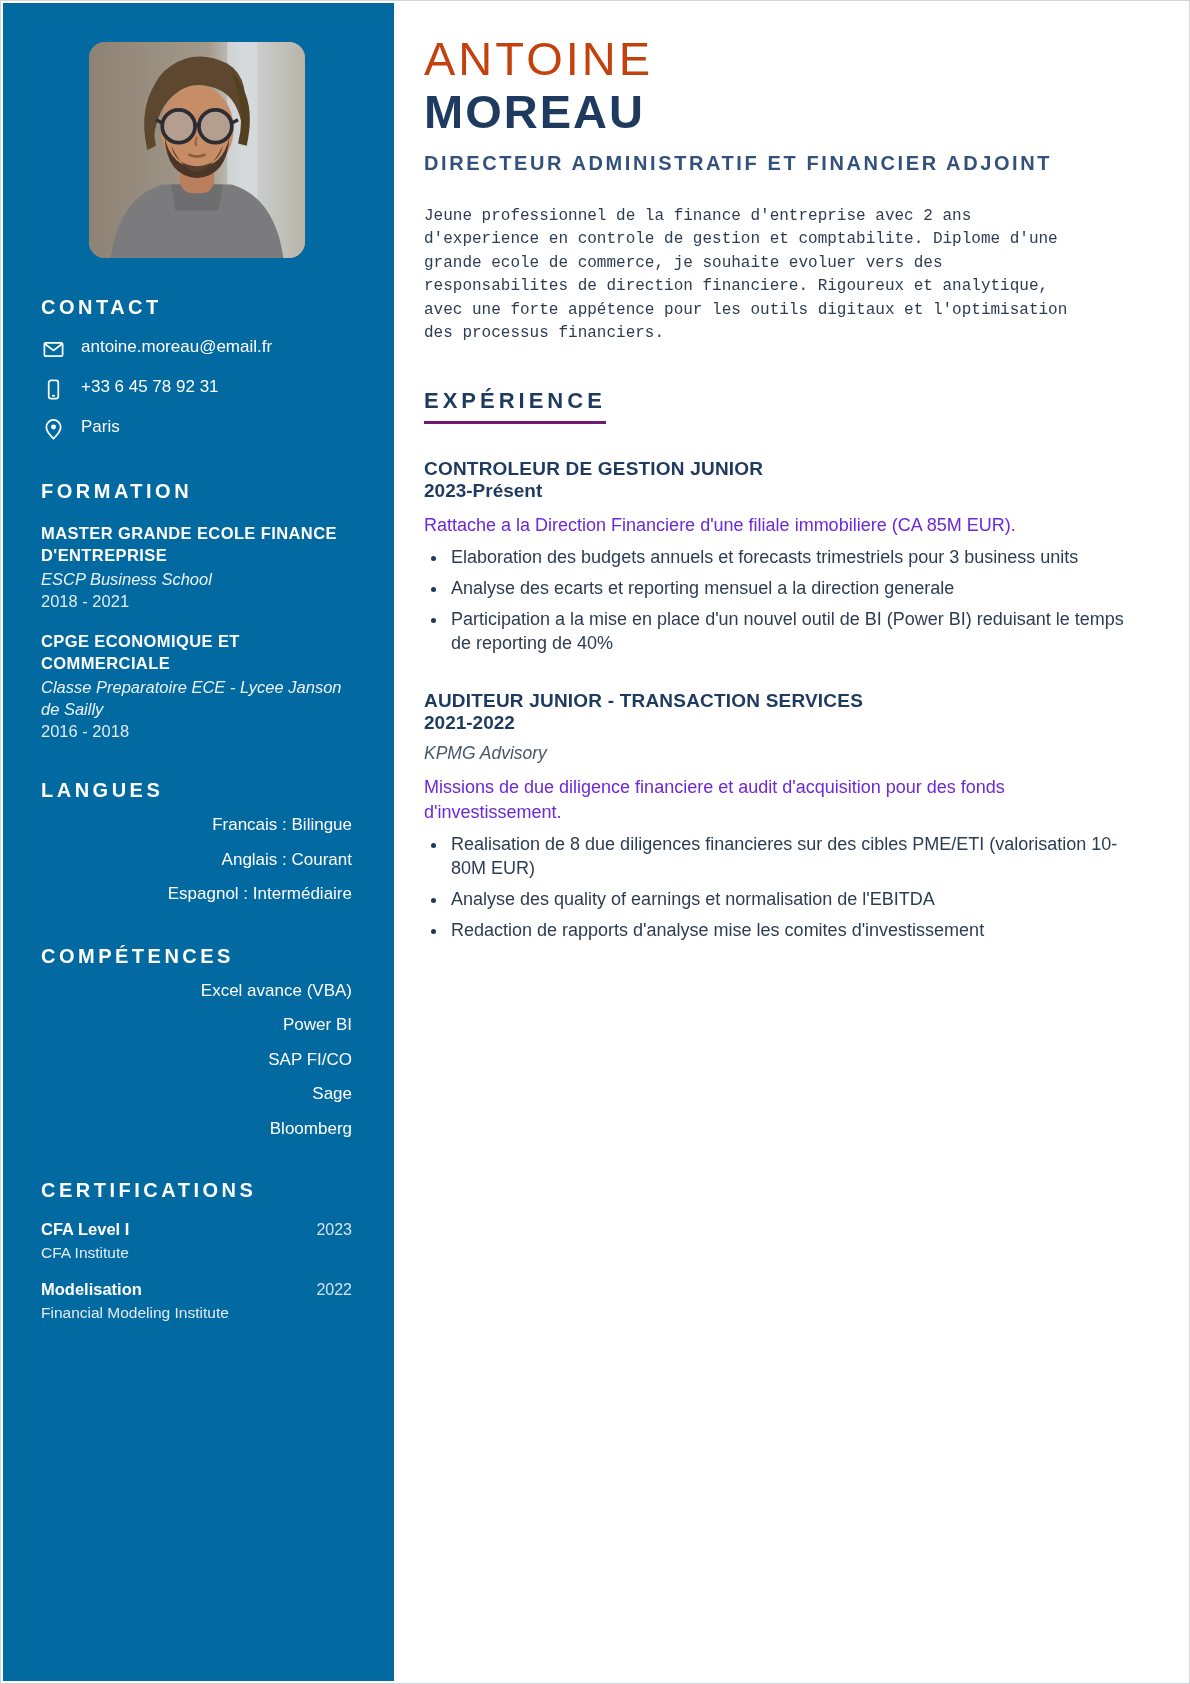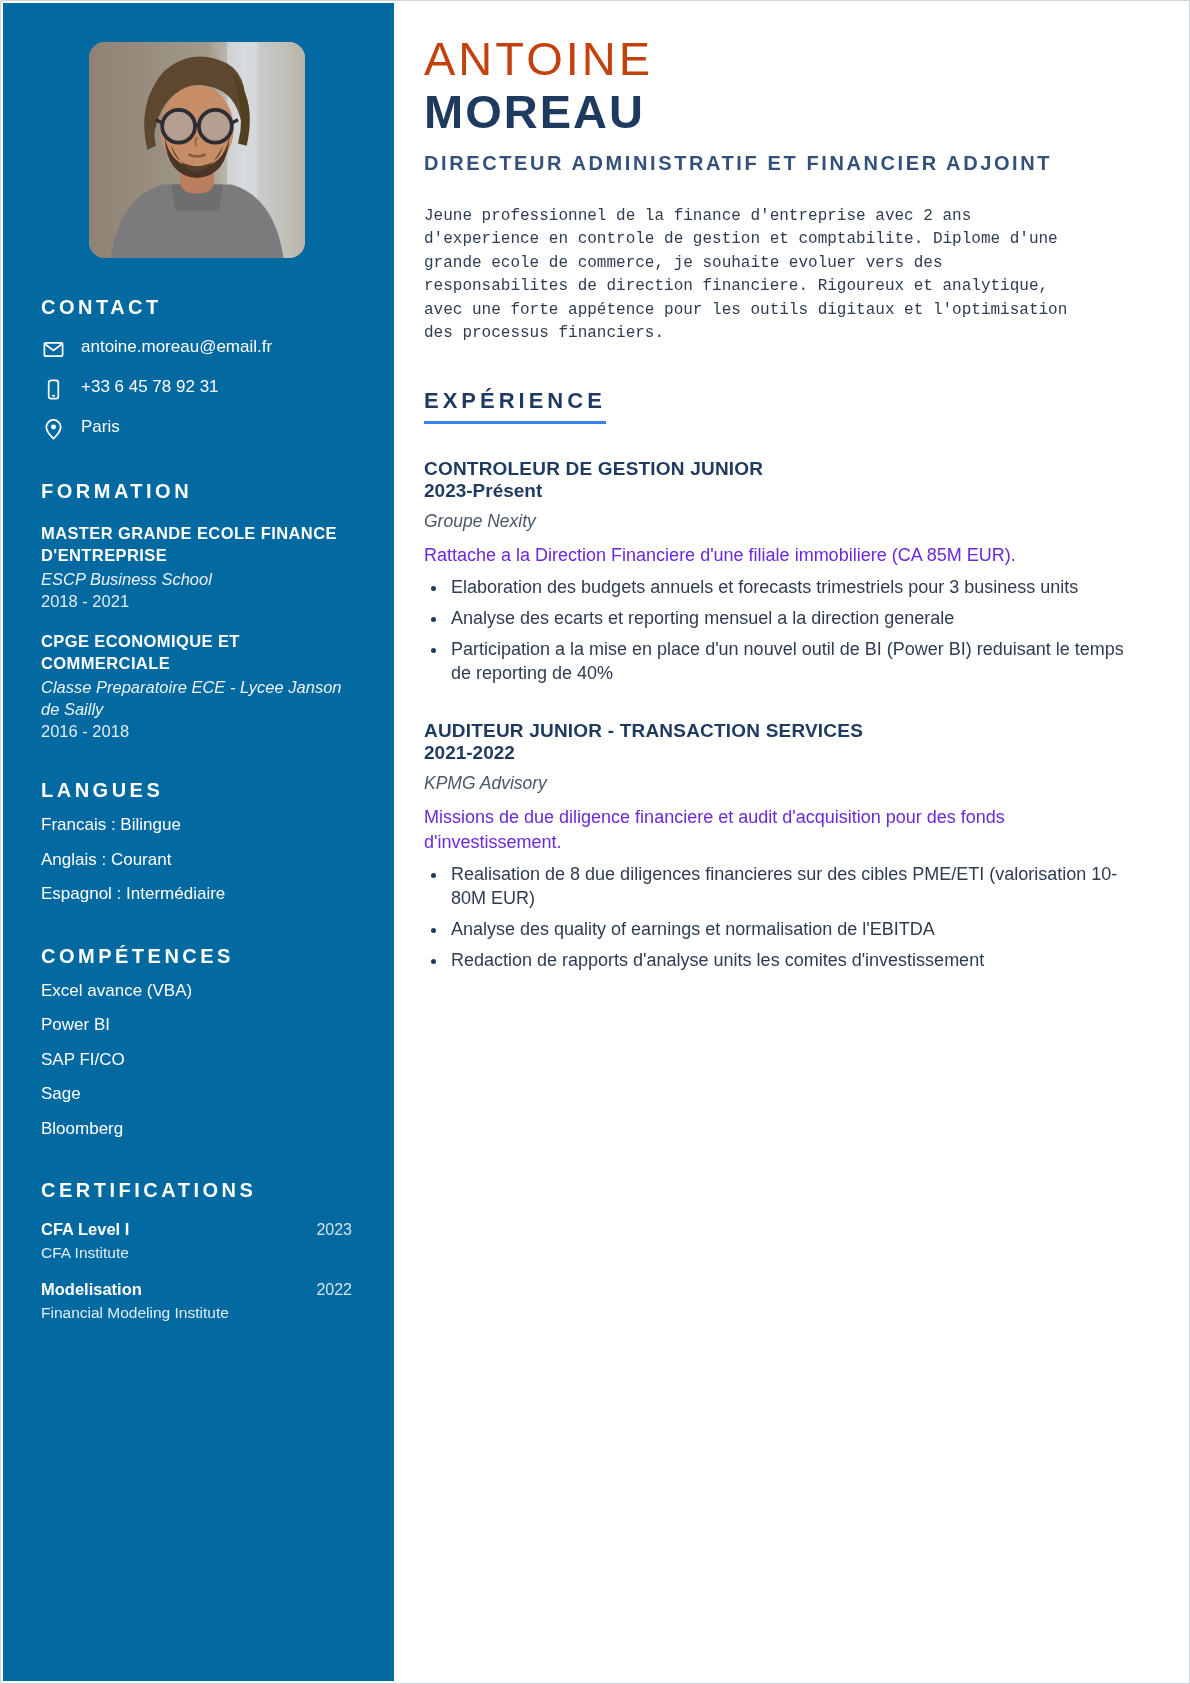--- a/index.html
+++ b/index.html
@@ -42,21 +42,21 @@
     display:flex; align-items:flex-start; gap:15px;
     margin-bottom:15px;
     font-size:17px;
   }
   .c-icon { width:25px; height:25px; flex:0 0 25px; display:flex; align-items:center; justify-content:center; }
   .c-icon svg { width:23px; height:23px; stroke:#ffffff; fill:none; stroke-width:1.8; }
   .edu-entry { margin-top:20px; }
   .edu-degree { font-weight:800; font-size:16.5px; line-height:1.32; letter-spacing:0.4px; }
   .edu-school { font-style:italic; font-size:16.5px; line-height:1.32; color:rgba(255,255,255,0.92); margin-top:2px; }
   .edu-years  { font-size:16.5px; color:rgba(255,255,255,0.88); margin-top:2px; }
-  .lang-item, .skill-item { font-size:17px; margin-top:9px; line-height:1.5; }
+  .lang-item, .skill-item { font-size:17px; margin-top:9px; line-height:1.5;text-align:right; }
   .cert-entry { margin-top:18px; }
   .cert-head { display:flex; justify-content:space-between; align-items:baseline; }
   .cert-name { font-weight:700; font-size:16.5px; }
   .cert-year { font-size:16px; color:rgba(255,255,255,0.82); }
   .cert-issuer { font-size:15.5px; color:rgba(255,255,255,0.88); margin-top:5px; }
   
   .main {
     flex:1;
     padding:30px 58px 30px 30px;
   }
@@ -79,21 +79,21 @@
     color:#2E3C52;
     max-width:650px;
     font-family:Liberation Mono, monospace;
   }
   .section-title {
     display:inline-block;
     margin-top:42px;
     font-size:22px; font-weight:800; letter-spacing:4px;
     color:#1F3A5F;
     padding-bottom:7px;
-    border-bottom:3px solid #3b82f6;
+    border-bottom:3px solid #701a75;
   }
   .job { margin-top:34px; }
   .job-header {
     display:flex; justify-content:space-between; align-items:baseline;flex-direction:column;
   }
   .job-title { font-size:19px; font-weight:800; color:#1F3A5F; letter-spacing:0.2px; }
   .job-dates { font-size:19px; font-weight:800; color:#1F3A5F; white-space:nowrap; }
   .company { margin-top:9px; font-size:17.5px; font-style:italic; color:#4A5768; }
   .job-desc { margin-top:11px; font-size:18px; line-height:1.4; color:#6d28d9; }
   .bullets { margin-top:8px; padding-left:23px; list-style:disc; }
@@ -237,37 +237,36 @@
 
     <div>
       <span class="section-title">EXPÉRIENCE</span>
     </div>
 
     <section class="job">
       <div class="job-header">
         <span class="job-title">CONTROLEUR DE GESTION JUNIOR</span>
         <span class="job-dates">2023-Présent</span>
       </div>
-      <div class="company">Groupe Nexity</div>
       <div class="job-desc">Rattache a la Direction Financiere d'une filiale immobiliere (CA 85M EUR).</div>
       <ul class="bullets">
         <li>Elaboration des budgets annuels et forecasts trimestriels pour 3 business units</li>
         <li>Analyse des ecarts et reporting mensuel a la direction generale</li>
         <li>Participation a la mise en place d'un nouvel outil de BI (Power BI) reduisant le temps de reporting de 40%</li>
       </ul>
     </section>
 
     <section class="job">
       <div class="job-header">
         <span class="job-title">AUDITEUR JUNIOR - TRANSACTION SERVICES</span>
         <span class="job-dates">2021-2022</span>
       </div>
       <div class="company">KPMG Advisory</div>
       <div class="job-desc">Missions de due diligence financiere et audit d'acquisition pour des fonds d'investissement.</div>
       <ul class="bullets">
         <li>Realisation de 8 due diligences financieres sur des cibles PME/ETI (valorisation 10-80M EUR)</li>
         <li>Analyse des quality of earnings et normalisation de l'EBITDA</li>
-        <li>Redaction de rapports d'analyse units les comites d'investissement</li>
+        <li>Redaction de rapports d'analyse mise les comites d'investissement</li>
       </ul>
     </section>
 
   </main>
 </div>
 
 </body></html>

